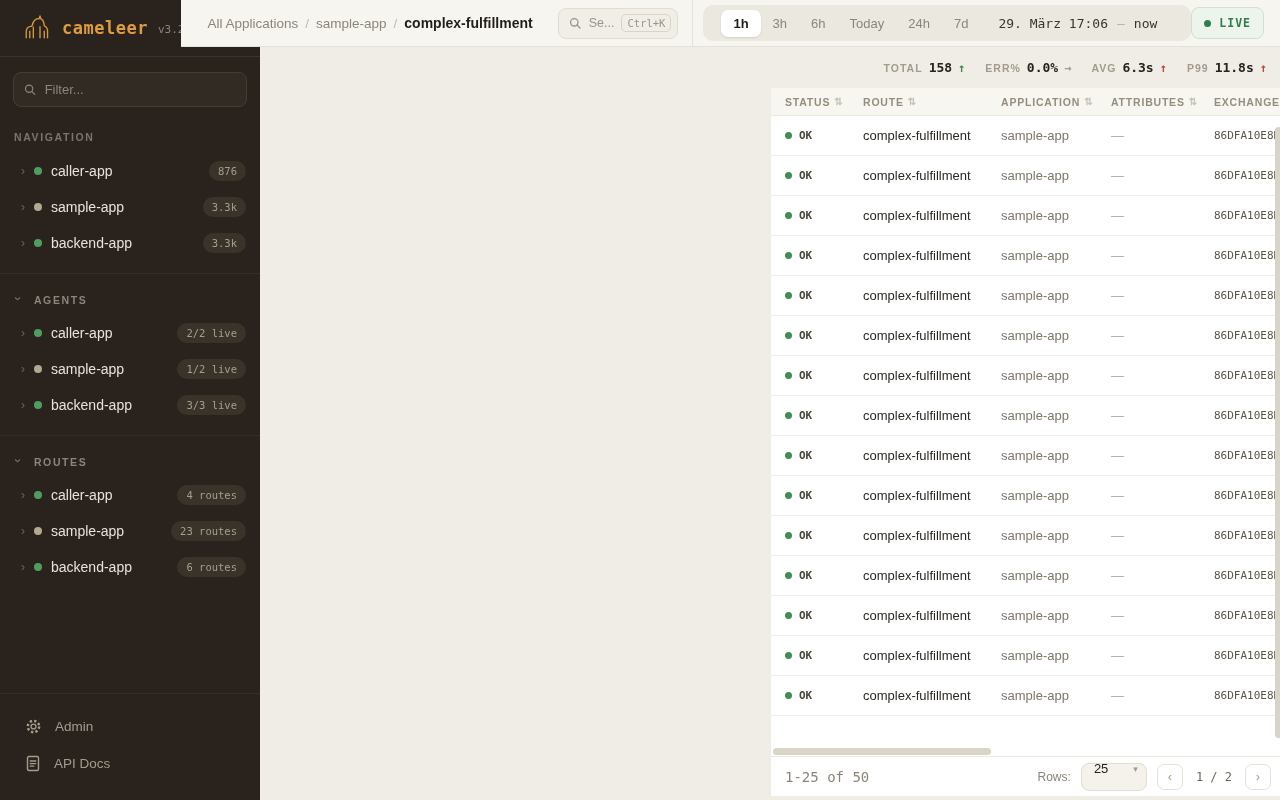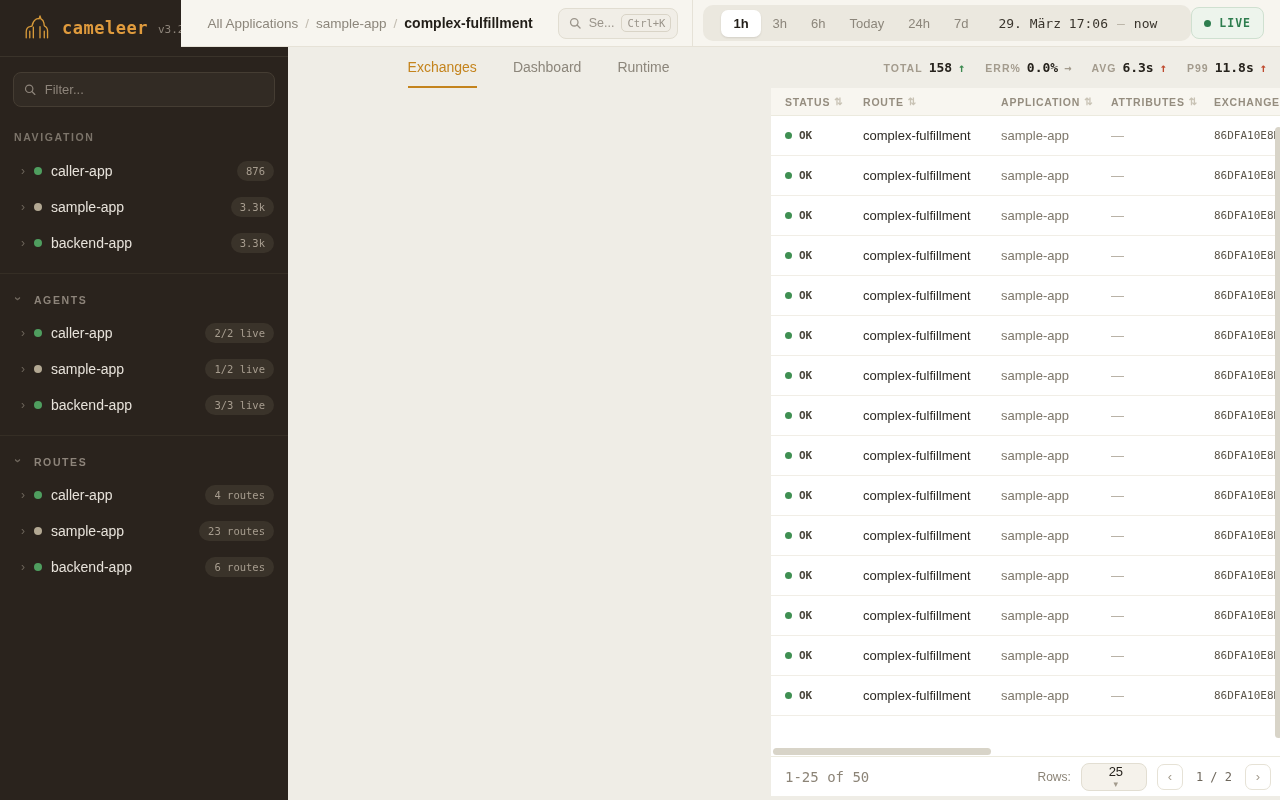--- a/index.html
+++ b/index.html
@@ -1,21 +1,21 @@
 <!DOCTYPE html>
 <html><head>
 <meta charset="utf-8">
 <style>
   * { margin:0; padding:0; box-sizing:border-box; }
   html,body { width:1280px; height:800px; overflow:hidden; }
   body { display:flex; background:#efede6; font-family:"Liberation Sans", sans-serif; color:#2e2a24; }
   .mono { font-family:"DejaVu Sans Mono", monospace; }
 
   
-  .sidebar { width:288px; flex:none; background:#2a231d; color:#ebe6de; display:flex; flex-direction:column; }
+  .sidebar { width:260px; flex:none; background:#2a231d; color:#ebe6de; display:flex; flex-direction:column; }
   .logo-row { height:57px; flex:none; display:flex; align-items:center; gap:10px; padding:0 20px; border-bottom:1px solid #3a332a; }
   .logo-name { font-family:"DejaVu Sans Mono", monospace; font-weight:bold; font-size:17px; color:#e09b3d; letter-spacing:0.5px; }
   .logo-version { font-family:"DejaVu Sans Mono", monospace; font-size:11px; color:#8d847a; margin-top:3px; }
   .filter-wrap { padding:15px 13px 4px; }
   .filter-box { display:flex; align-items:center; gap:8px; background:#322b24; border:1px solid #453d33; border-radius:8px; height:35px; padding:0 10px; }
   .filter-box input { background:transparent; border:none; outline:none; color:#ebe6de; font-size:13px; width:100%; font-family:"Liberation Sans", sans-serif; }
   .filter-box input::placeholder { color:#8d847a; }
   .nav-label { padding:20px 14px 4px; font-size:10.5px; font-weight:bold; letter-spacing:1.6px; color:#7c746a; }
   .side-section { padding-top:6px; }
   .section-header { display:flex; align-items:center; gap:12px; padding:9px 16px; font-size:10.5px; font-weight:bold; letter-spacing:1.6px; color:#8d847a; cursor:pointer; }
@@ -93,21 +93,21 @@
   .cell-app { font-size:13px; color:#7d7669; }
   .cell-attr { font-size:13px; color:#b0a99b; }
   .cell-ex { font-family:"DejaVu Sans Mono", monospace; font-size:11px; color:#5b5549; white-space:nowrap; }
 
   .vscroll-thumb { position:absolute; top:39px; bottom:58px; right:1px; width:7px; border-radius:4px; background:#d8d4c8; cursor:pointer; }
   .hscroll-thumb { position:absolute; bottom:41px; left:2px; width:218px; height:7px; border-radius:4px; background:#d8d4c8; cursor:pointer; }
 
   .pagination { height:40px; flex:none; display:flex; align-items:center; gap:10px; border-top:1px solid #eceade; padding:0 12px 0 14px; background:#fff; }
   .range-text { font-family:"DejaVu Sans Mono", monospace; font-size:14px; color:#8c8477; flex:1; }
   .rows-label { font-size:12px; color:#8c8477; }
-  .rows-select { display:flex; align-items:center; justify-content:space-between; width:66px; height:28px; background:#f5f2eb; border:1px solid #e2ded2; border-radius:8px; padding:0 8px 16px 12px; cursor:pointer;flex-direction:column; }
+  .rows-select { display:flex; align-items:center; justify-content:space-between; width:66px; height:28px; background:#f5f2eb; border:1px solid #e2ded2; border-radius:8px; padding:0 8px 16px 12px; cursor:pointer; }
   .rows-select .rs-val { font-size:13px; color:#26221c; }
   .rows-select .rs-caret { font-size:9px; color:#a39b8d; }
   .page-btn { width:26px; height:26px; display:flex; align-items:center; justify-content:center; border:1px solid #e6e2d6; border-radius:7px; color:#a39b8d; font-size:13px; background:#fff; cursor:pointer; }
   .page-text { font-family:"DejaVu Sans Mono", monospace; font-size:12px; color:#6e675c; padding:0 3px; white-space:nowrap; }
 
   
   .diagram-panel { flex:1; background:#ffffff; border:1px solid #e8e4d9; border-radius:10px; margin:2px -8px 4px 3px; position:relative; overflow:hidden; }
   .flow-node { position:absolute; width:224px; background:#fff; border:1px solid #e5e1d6; border-radius:8px; box-shadow:0 1px 3px rgba(45,40,32,0.07); overflow:hidden; cursor:pointer; }
   .node-accent { height:6px; width:100%; }
   .node-body { display:flex; align-items:center; gap:10px; padding:9px 12px 11px; }
@@ -236,20 +236,36 @@
           <span class="chev">›</span>
           <span class="dot" data-status="ok"></span>
           <span class="item-name">backend-app</span>
           <span class="badge">6 routes</span>
         </div>
       </div>
   </div>
 
   <div class="sidebar-spacer"></div>
 
+  <div class="side-footer">
+    <div class="foot-item">
+      <svg width="17" height="17" viewBox="0 0 18 18">
+        <circle cx="9" cy="9" r="6" fill="none" stroke="#a59c8f" stroke-width="2.6" stroke-dasharray="2.5 2.2"></circle>
+        <circle cx="9" cy="9" r="2.6" fill="none" stroke="#a59c8f" stroke-width="1.4"></circle>
+      </svg>
+      <span>Admin</span>
+    </div>
+    <div class="foot-item">
+      <svg width="16" height="17" viewBox="0 0 16 17">
+        <rect x="2.5" y="1.5" width="11" height="14" rx="1.5" fill="none" stroke="#a59c8f" stroke-width="1.4"></rect>
+        <path d="M5.2 6 h5.6 M5.2 8.6 h5.6 M5.2 11.2 h3.6" stroke="#a59c8f" stroke-width="1.3" stroke-linecap="round"></path>
+      </svg>
+      <span>API Docs</span>
+    </div>
+  </div>
 </aside>
 
 <div class="main">
 
   <header class="topbar">
     <div class="topbar-left">
       <nav class="breadcrumb">
         <span>All Applications</span>
         <span class="crumb-sep">/</span>
         <span>sample-app</span>
@@ -280,25 +296,20 @@
         </span>
       </div>
       <div class="live-badge">
         <span class="ldot"></span>
         <span class="ltext">LIVE</span>
       </div>
     </div>
   </header>
 
   <div class="subbar">
-    <div class="tabs">
-      <div class="tab active">Exchanges</div>
-      <div class="tab">Dashboard</div>
-      <div class="tab">Runtime</div>
-    </div>
     <div class="stats">
       <div class="stat">
         <span class="stat-label">TOTAL</span>
         <span class="stat-value">158</span>
         <span class="stat-arrow arrow-green mono">↑</span>
       </div>
       <div class="stat">
         <span class="stat-label">ERR%</span>
         <span class="stat-value">0.0%</span>
         <span class="stat-arrow arrow-gray mono">→</span>

